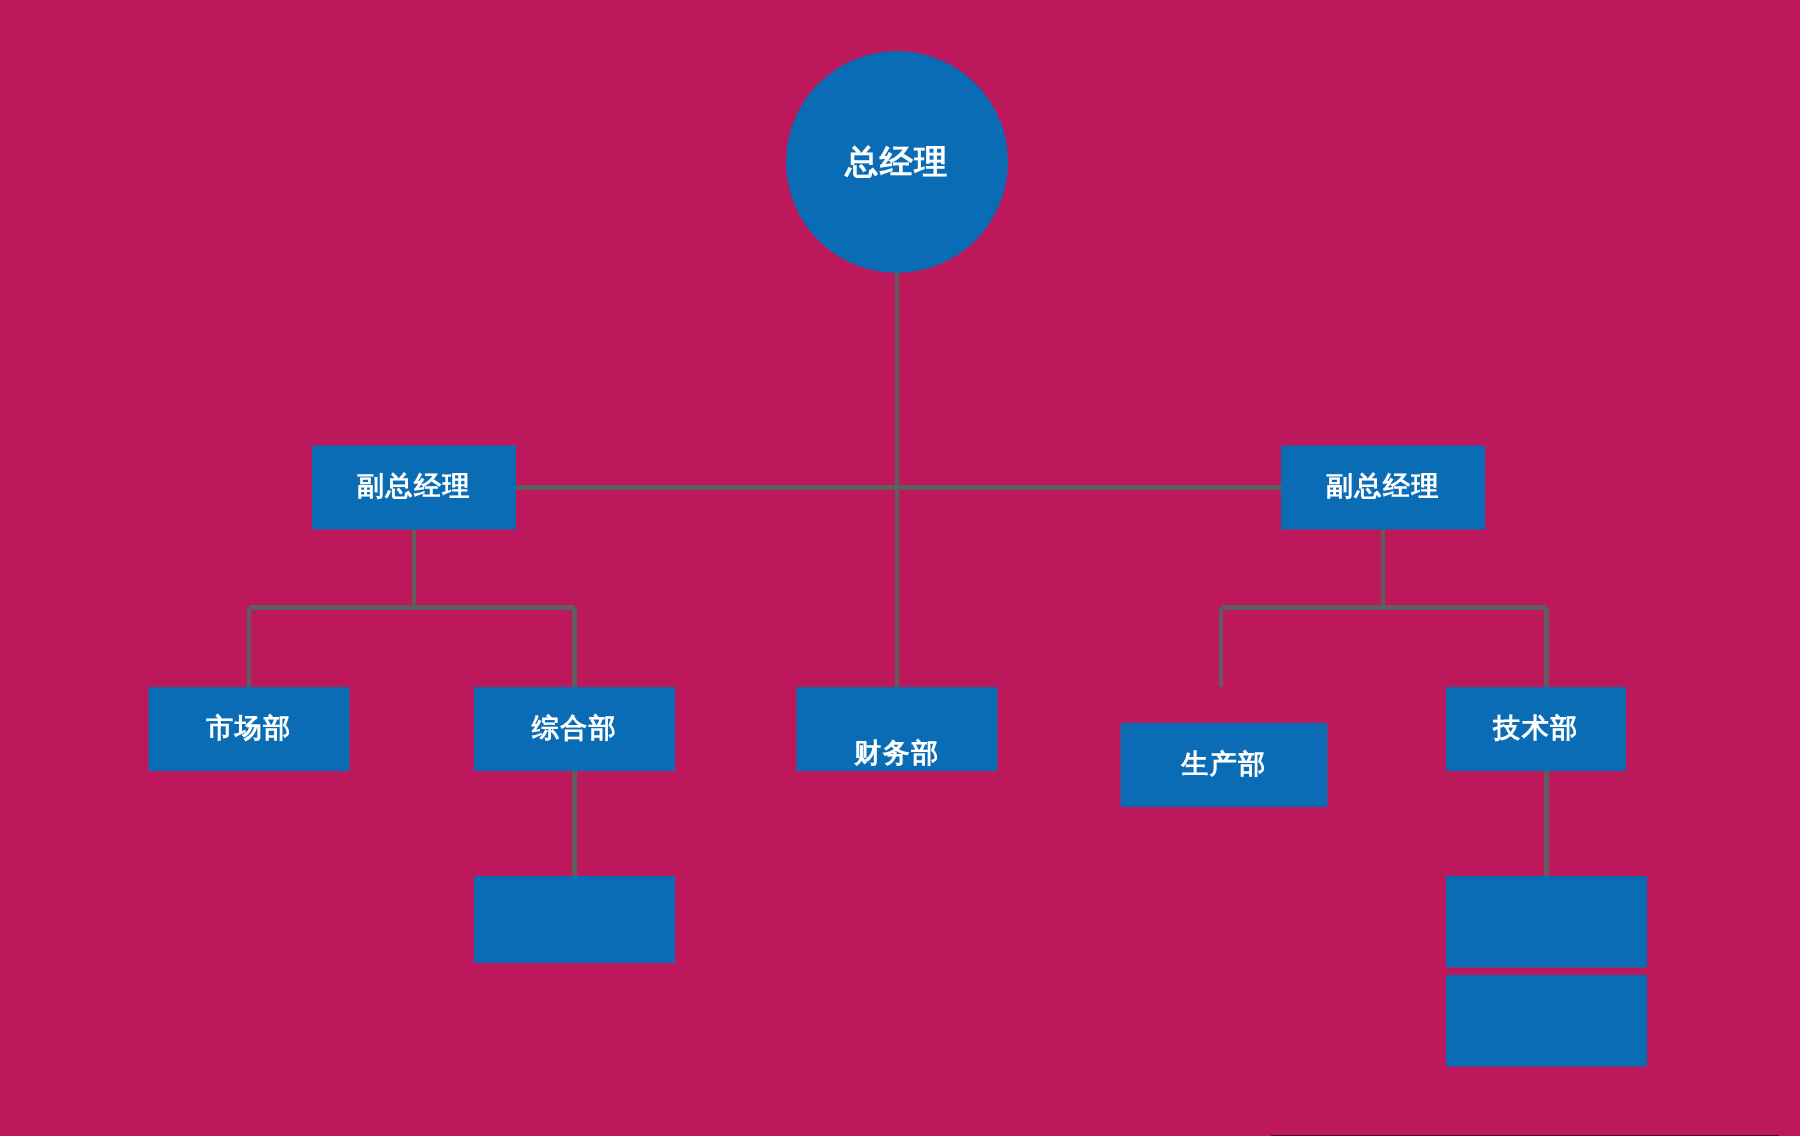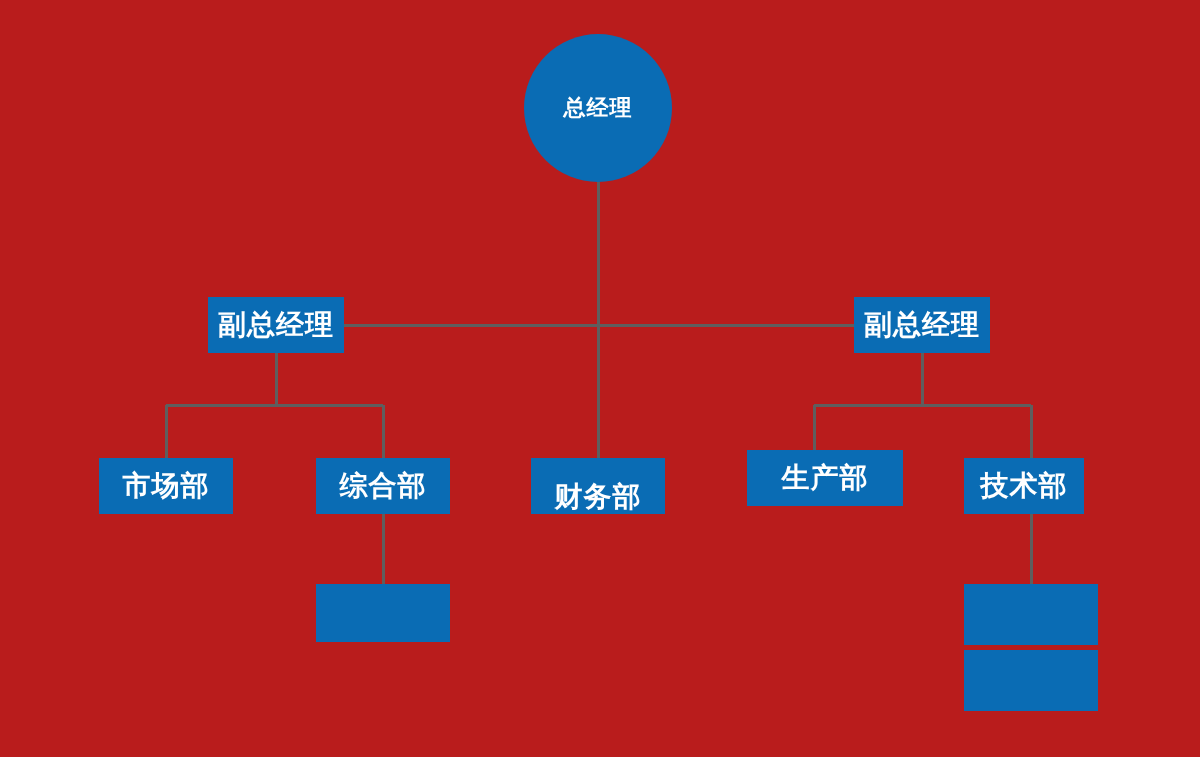--- a/index.html
+++ b/index.html
@@ -4,40 +4,40 @@
 <style>
   html, body {
     margin: 0;
     padding: 0;
     background: #000000;
   }
   #chart-root {
     position: relative;
     width: 1200px;
     height: 757px;
-    background: #b91c1c;
+    background: #be185d;
     font-family: "Liberation Sans", "DejaVu Sans", sans-serif;
     overflow: hidden;
   }
   #svg-connectors {
     position: absolute;
     left: 0;
     top: 0;
     width: 1200px;
     height: 757px;
     pointer-events: none;
   }
   .node {
     position: absolute;
     display: flex;
     align-items: center;
     justify-content: center;
     background: #0a6cb4;
     color: #ffffff;
-    font-size: 28px;
+    font-size: 18px;
     font-weight: bold;
     letter-spacing: 1px;
     box-sizing: border-box;
     text-align: center;
     line-height: 1.2;
   }
   .node.root {
     border-radius: 50%;
     font-size: 22px;
   }
@@ -89,21 +89,21 @@
   </div>
 
   <div class="node" style="left:99px; top:458px; width:134px; height:56px;">
     <span>市场部</span>
   </div>
 
   <div class="node" style="left:531px; top:458px; width:134px; height:56px;align-items:flex-end;">
     <span>财务部</span>
   </div>
 
-  <div class="node" style="left:747px; top:450px; width:156px; height:56px;font-family:Liberation Serif, serif;">
+  <div class="node" style="left:747px; top:482px; width:138px; height:56px;font-family:Liberation Serif, serif;">
     <span>生产部</span>
   </div>
 
   <div class="node" style="left:964px; top:458px; width:120px; height:56px;">
     <span>技术部</span>
   </div>
 
   <div class="node blank" style="left:316px; top:584px; width:134px; height:58px;">
     <span></span>
   </div>

